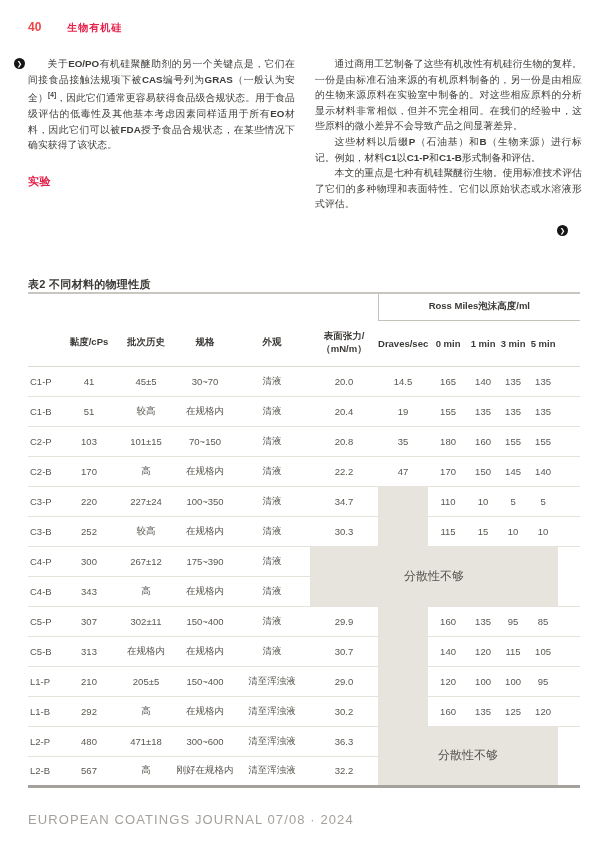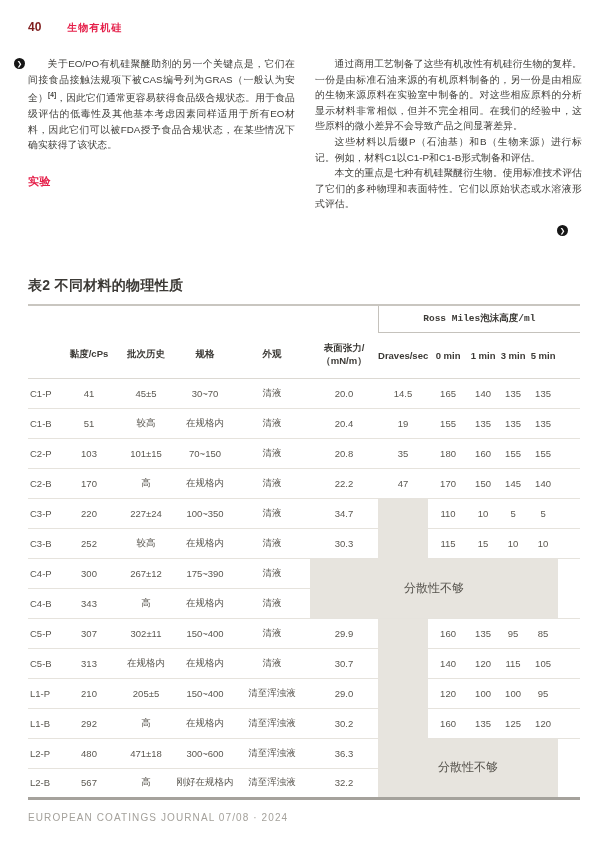--- a/index.html
+++ b/index.html
@@ -4,51 +4,51 @@
 <style>
   :root{
     --accent:#e5204a; --ink:#3d3c38; --cell:#5a5750; --head:#3c3a36;
     --light:#e6e3dd; --mid:#c5c2bc; --dark:#a5a29c; --shade:#e7e4de; --faint:#a4a19b;
   }
   *{margin:0;padding:0;box-sizing:border-box;}
   html,body{background:#e9e9e9;}
   .page{position:relative;width:600px;height:849px;background:#ffffff;margin:0 auto;
         font-family:"Liberation Sans","DejaVu Sans",sans-serif;overflow:hidden;}
   .page-header{position:absolute;top:20px;left:28px;display:flex;align-items:baseline;gap:26px;}
-  .page-num{font-size:12px;font-weight:700;color:#7f1d1d;}
+  .page-num{font-size:12px;font-weight:700;color:#ef4444;}
   .section-title{font-size:10px;font-weight:700;color:var(--accent);letter-spacing:1px;}
   .columns{position:absolute;top:56px;left:28px;width:554px;display:flex;gap:20px;}
   .col{width:267px;font-size:9.8px;line-height:15.6px;color:var(--ink);
        text-align:justify;text-justify:inter-character;letter-spacing:0.1px;}
   .para{margin:0;}
   .para.indent{text-indent:2em;}
-  .para .latin{font-weight:400;letter-spacing:0;}
+  .para .latin{font-weight:700;letter-spacing:0;}
   .para sup{font-size:6.5px;vertical-align:super;font-weight:700;}
   .subhead{font-size:11px;font-weight:700;color:var(--accent);margin:21px 0 11px 0;text-indent:0;letter-spacing:0.5px;}
   .circle-icon{position:absolute;width:11px;height:11px;border-radius:50%;background:#161616;
        color:#ffffff;font-size:6.5px;line-height:11px;text-align:center;font-weight:700;}
   .left-marker{top:58px;left:14px;}
   .right-marker{top:225px;left:557px;}
   .table-block{position:absolute;top:277px;left:28px;width:552px;}
-  .table-title{font-size:14px;font-weight:700;color:var(--head);margin-bottom:9px;letter-spacing:0.3px;}
+  .table-title{font-size:11px;font-weight:700;color:var(--head);letter-spacing:0.3px;}
   table{border-collapse:collapse;width:552px;table-layout:fixed;
         border-top:2px solid #c9c6c0;border-bottom:3px solid var(--dark);}
   .gh-left{border:none;height:27px;}
   .gh-right{border-left:1px solid var(--mid);border-bottom:1px solid var(--mid);
-        text-align:center;font-weight:700;font-size:9.5px;color:var(--head);height:27px;font-family:Liberation Mono, monospace;}
+        text-align:center;font-weight:700;font-size:9.5px;color:var(--head);height:27px;}
   thead th{font-weight:700;font-size:9.5px;color:var(--head);text-align:center;
         vertical-align:middle;height:46px;border-bottom:1px solid #dcd9d3;}
   thead th.label-col{text-align:left;}
   tbody td{height:30px;font-size:9.5px;color:var(--cell);text-align:center;
         vertical-align:middle;border-bottom:1px solid var(--light);}
   tbody td.label{text-align:left;padding-left:2px;}
   tbody td.shade{background:var(--shade);border-bottom-color:var(--shade);}
   tbody td.block{background:var(--shade);border-bottom:1px solid var(--light);font-size:12px;color:#55524c;}
   tbody tr:last-child td{border-bottom:none;}
-  .page-footer{position:absolute;top:812px;left:28px;font-size:10px;color:var(--faint);letter-spacing:1.1px;}
+  .page-footer{position:absolute;top:812px;left:28px;font-size:13px;color:var(--faint);letter-spacing:1.1px;}
 </style>
 </head>
 <body>
 
 <div class="page">
 
   <div class="page-header">
     <span class="page-num">40</span>
     <span class="section-title">生物有机硅</span>
   </div>

